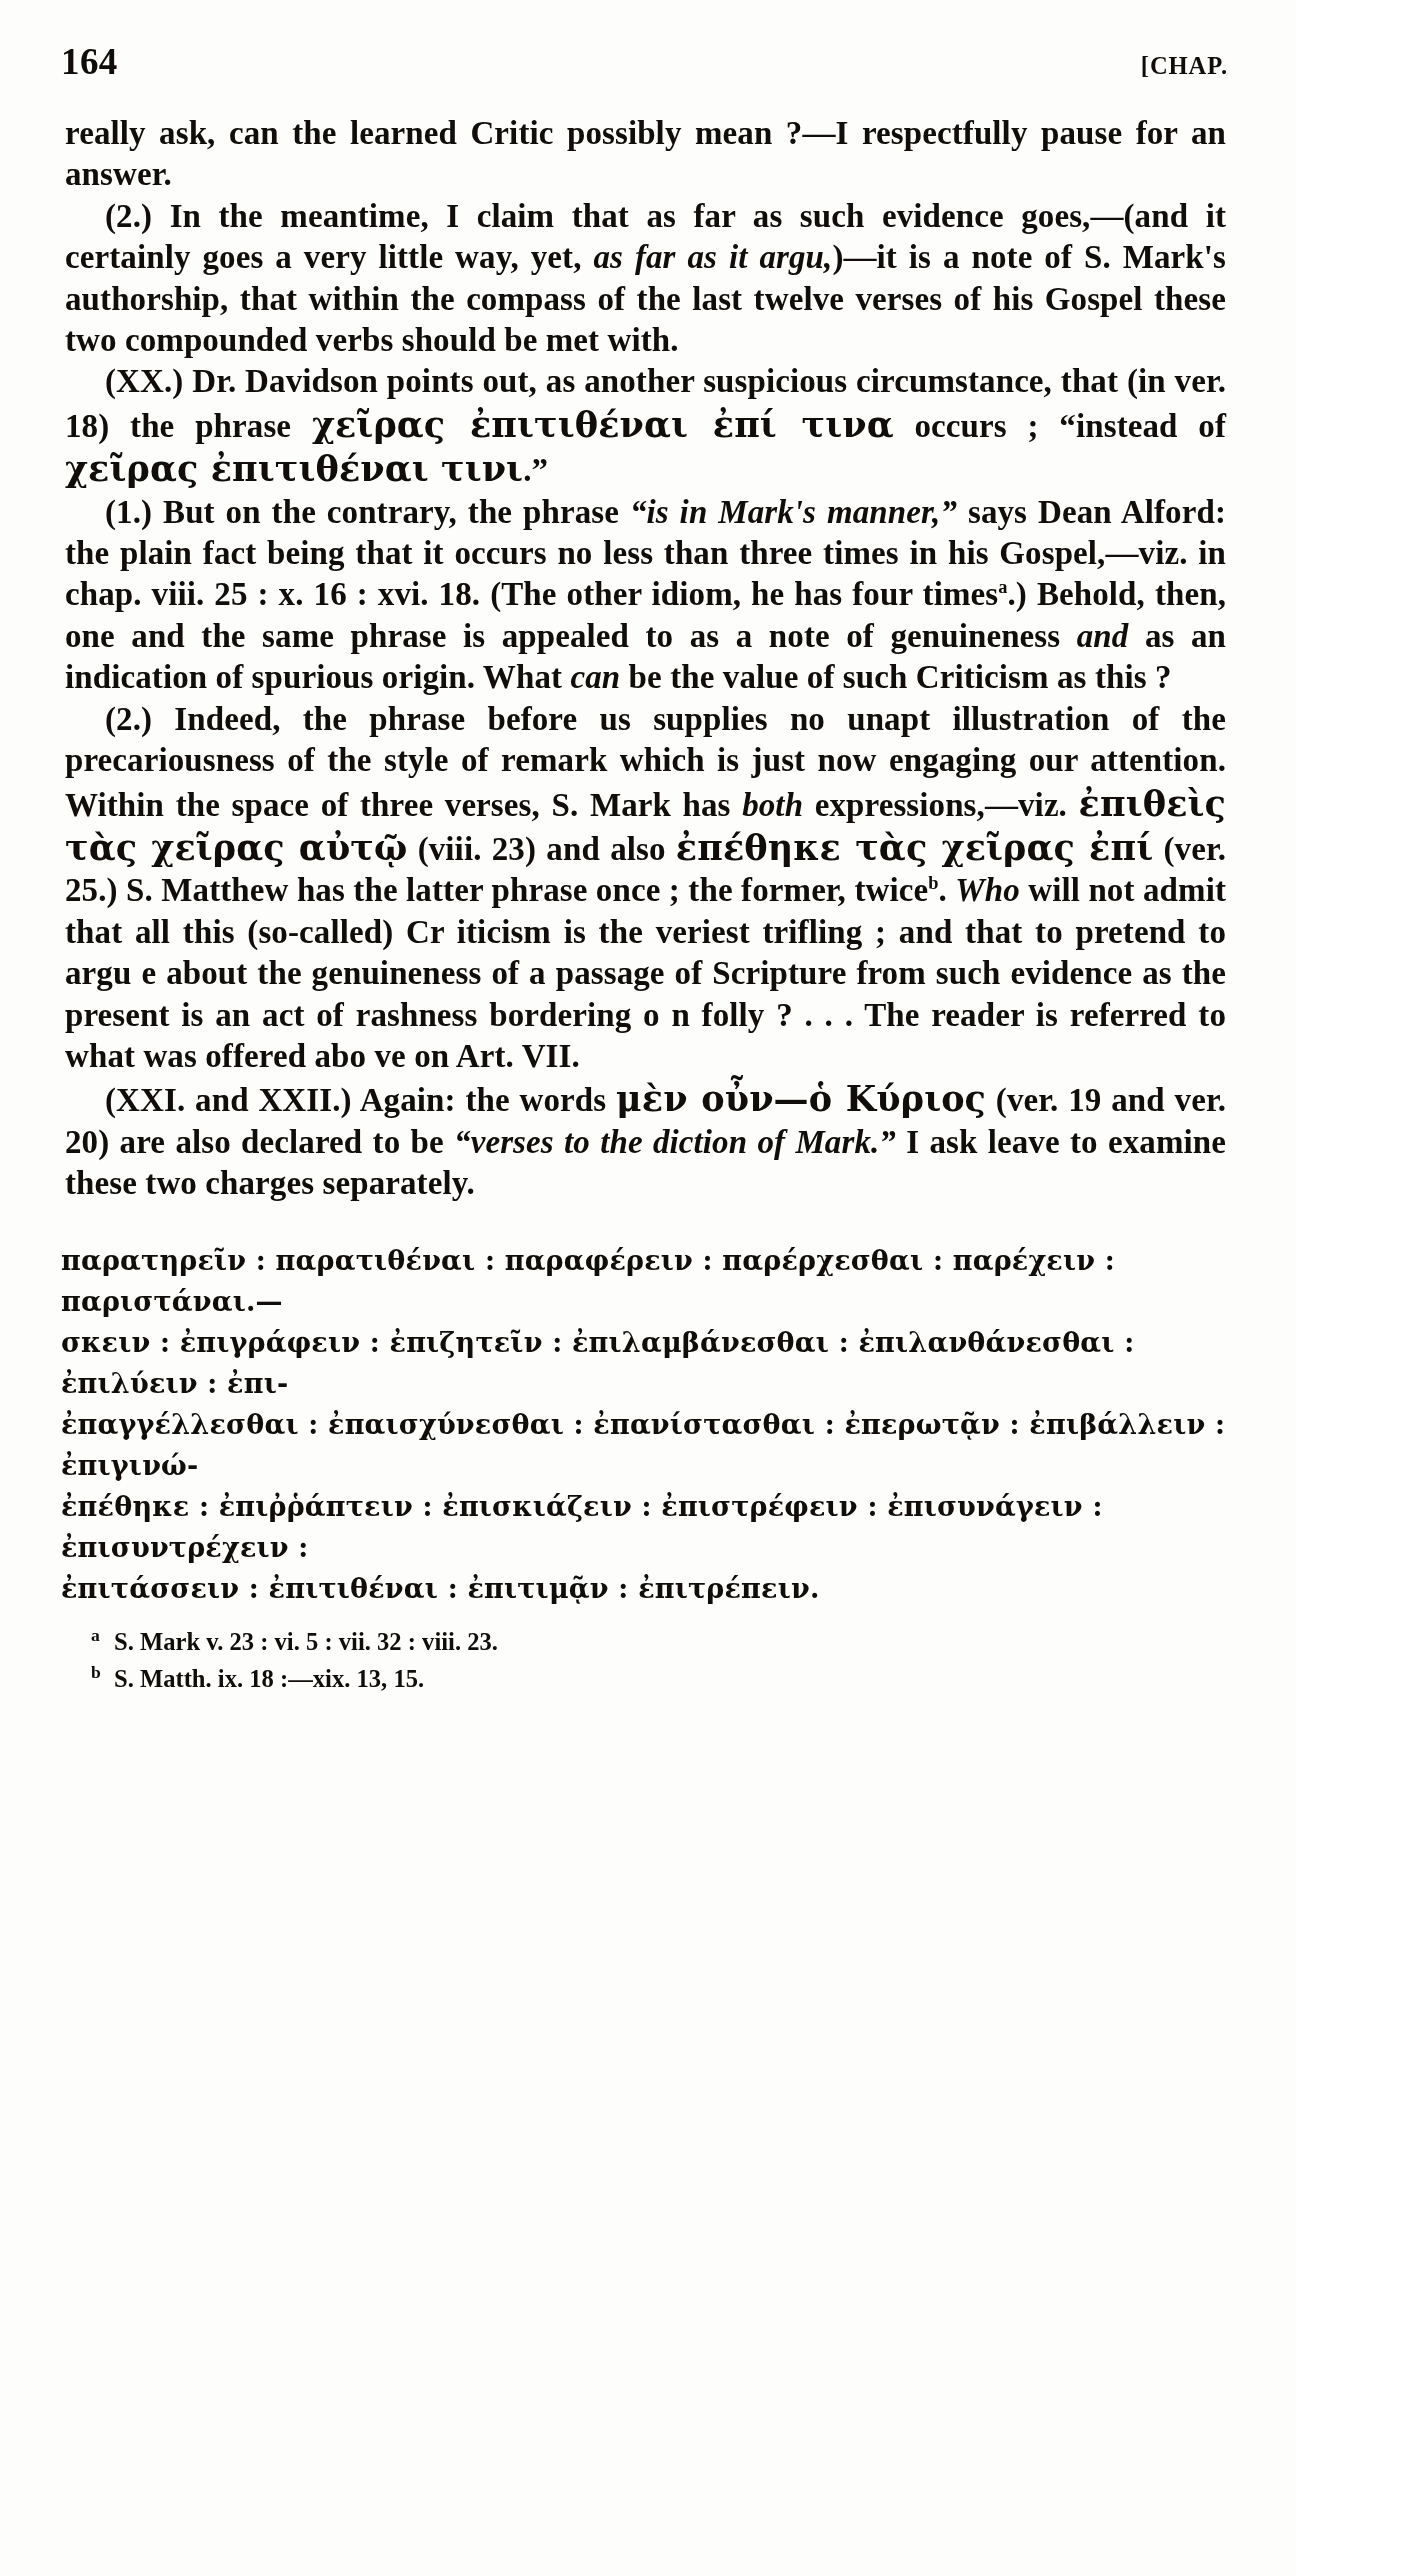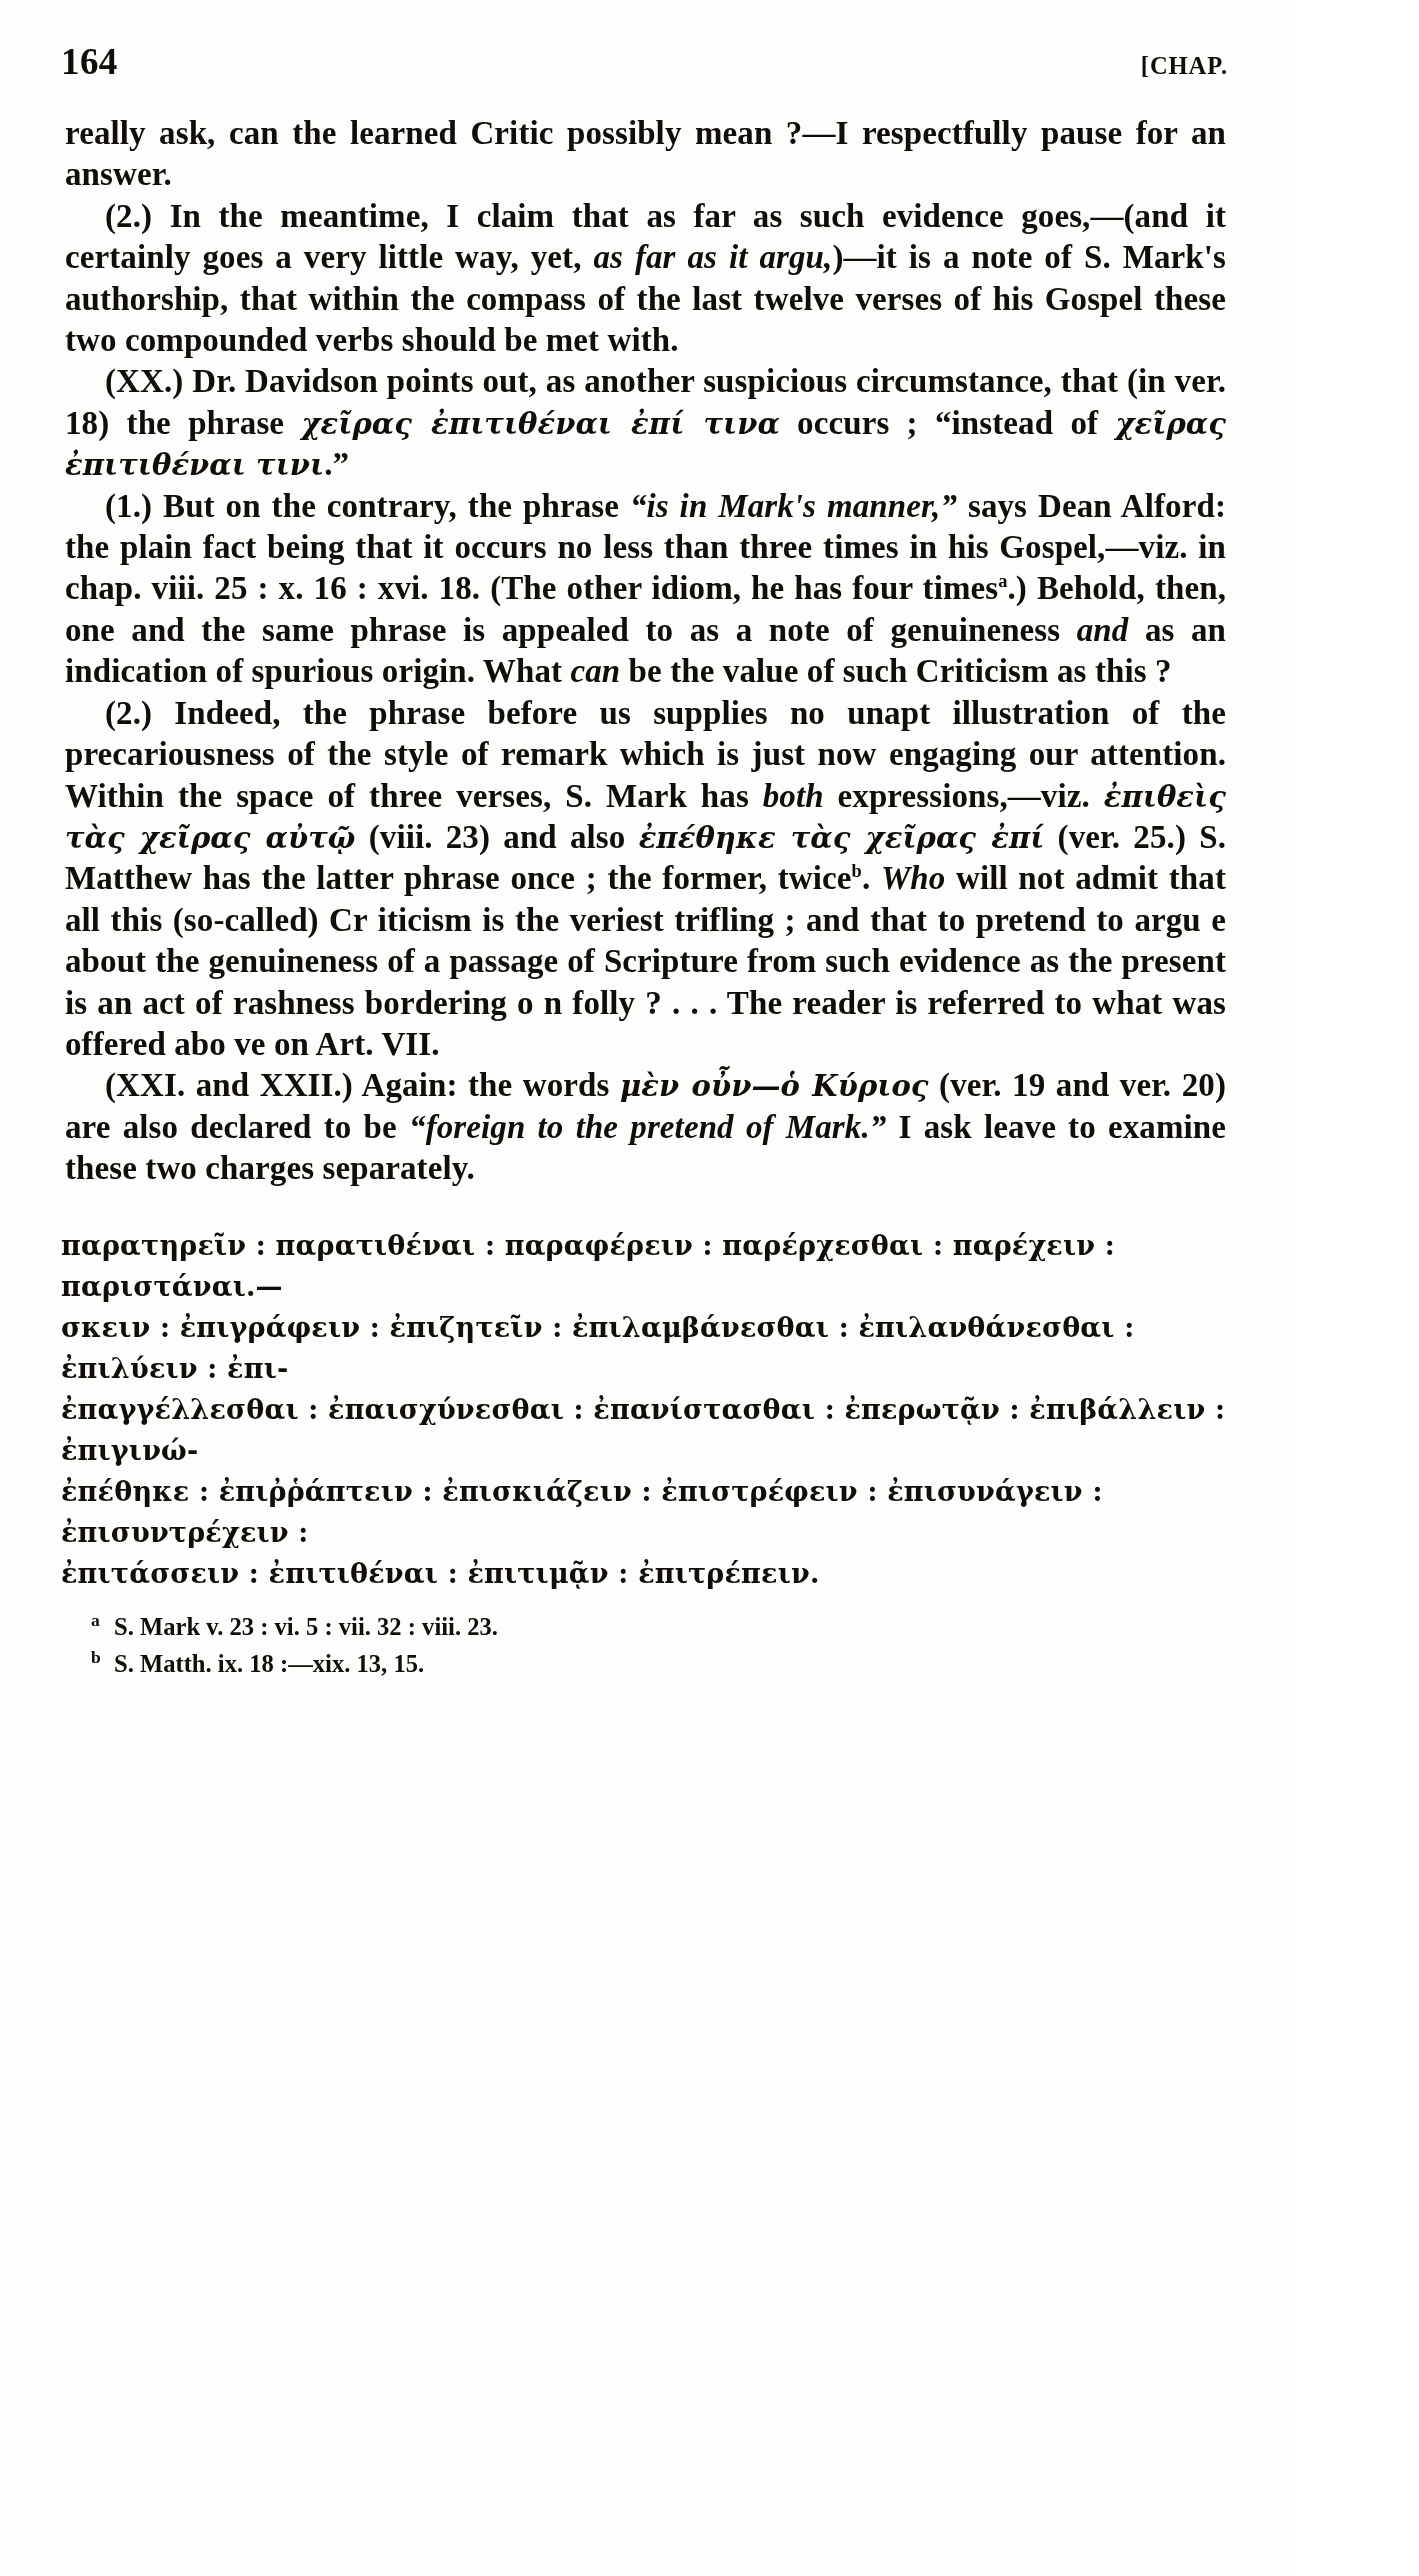--- a/index.html
+++ b/index.html
@@ -66,22 +66,21 @@
   .body p {
     margin: 0;
     text-indent: 0;
   }
   .body p.ind {
     text-indent: 40px;
   }
   .gk {
     font-family: "DejaVu Serif", serif;
     font-weight: bold;
-    font-size: 29px;
-    font-style: italic;
+    font-size: 35px;
   }
   .it { font-style: italic; }
   sup.fn {
     font-size: 18.4px;
     vertical-align: super;
     font-weight: bold;
   }
   .greeklist {
     margin: 35px 68px 0 61px;
     font-family: "DejaVu Serif", serif;
@@ -117,21 +116,21 @@
     <span class="pageno">164</span>
     <span class="chap">[CHAP.</span>
   </div>
 
   <div class="body" id="body-text">
       <p class="">really ask, can the learned Critic possibly mean ?—I respectfully pause for an answer.</p>
       <p class="ind">(2.) In the meantime, I claim that as far as such evidence goes,—(and it certainly goes a very little way, yet, <span class="it">as far as it argu,</span>)—it is a note of S. Mark's authorship, that within the compass of the last twelve verses of his Gospel these two compounded verbs should be met with.</p>
       <p class="ind">(XX.) Dr. Davidson points out, as another suspicious circumstance, that (in ver. 18) the phrase <span class="gk">χεῖρας ἐπιτιθέναι ἐπί τινα</span> occurs ;  “instead of <span class="gk">χεῖρας ἐπιτιθέναι τινι</span>.”</p>
       <p class="ind">(1.) But on the contrary, the phrase <span class="it">“is in Mark's manner,”</span> says Dean Alford: the plain fact being that it occurs no less than three times in his Gospel,—viz. in chap. viii. 25 : x. 16 : xvi. 18.    (The other idiom, he has four times<sup class="fn">a</sup>.) Behold, then, one and the same phrase is appealed to as a note of genuineness <span class="it">and</span> as an indication of spurious origin. What <span class="it">can</span> be the value of such Criticism as this ?</p>
       <p class="ind">(2.) Indeed, the phrase before us supplies no unapt illustration of the precariousness of the style of remark which is just now engaging our attention.    Within the space of three verses, S. Mark has <span class="it">both</span> expressions,—viz. <span class="gk">ἐπιθεὶς τὰς χεῖρας αὐτῷ</span> (viii. 23) and also <span class="gk">ἐπέθηκε τὰς χεῖρας ἐπί</span> (ver. 25.)   S. Matthew has the latter phrase once ;  the former, twice<sup class="fn">b</sup>.    <span class="it">Who</span> will not admit that all this (so-called) Cr iticism is the veriest trifling ; and that to pretend to argu e about the genuineness of a passage of Scripture from such evidence as the present is an act of rashness bordering o n folly ? . . . The reader is referred to what was offered abo ve on Art. VII.</p>
-      <p class="ind">(XXI. and XXII.) Again: the words <span class="gk">μὲν οὖν—ὁ Κύριος</span> (ver. 19 and ver. 20) are also declared to be <span class="it">“foreign to the pretend of Mark.”</span>   I ask leave to examine these two charges separately.</p>
+      <p class="ind">(XXI. and XXII.) Again: the words <span class="gk">μὲν οὖν—ὁ Κύριος</span> (ver. 19 and ver. 20) are also declared to be <span class="it">“verses to the diction of Mark.”</span>   I ask leave to examine these two charges separately.</p>
     </div>
 
   <div class="greeklist" id="greek-list">
       <div>παρατηρεῖν : παρατιθέναι : παραφέρειν : παρέρχεσθαι : παρέχειν : παριστάναι.—</div>
       <div>σκειν : ἐπιγράφειν : ἐπιζητεῖν : ἐπιλαμβάνεσθαι : ἐπιλανθάνεσθαι : ἐπιλύειν : ἐπι-</div>
       <div>ἐπαγγέλλεσθαι : ἐπαισχύνεσθαι : ἐπανίστασθαι : ἐπερωτᾷν : ἐπιβάλλειν : ἐπιγινώ-</div>
       <div>ἐπέθηκε : ἐπιῤῥάπτειν : ἐπισκιάζειν : ἐπιστρέφειν : ἐπισυνάγειν : ἐπισυντρέχειν :</div>
       <div>ἐπιτάσσειν : ἐπιτιθέναι : ἐπιτιμᾷν : ἐπιτρέπειν.</div>
     </div>
 

